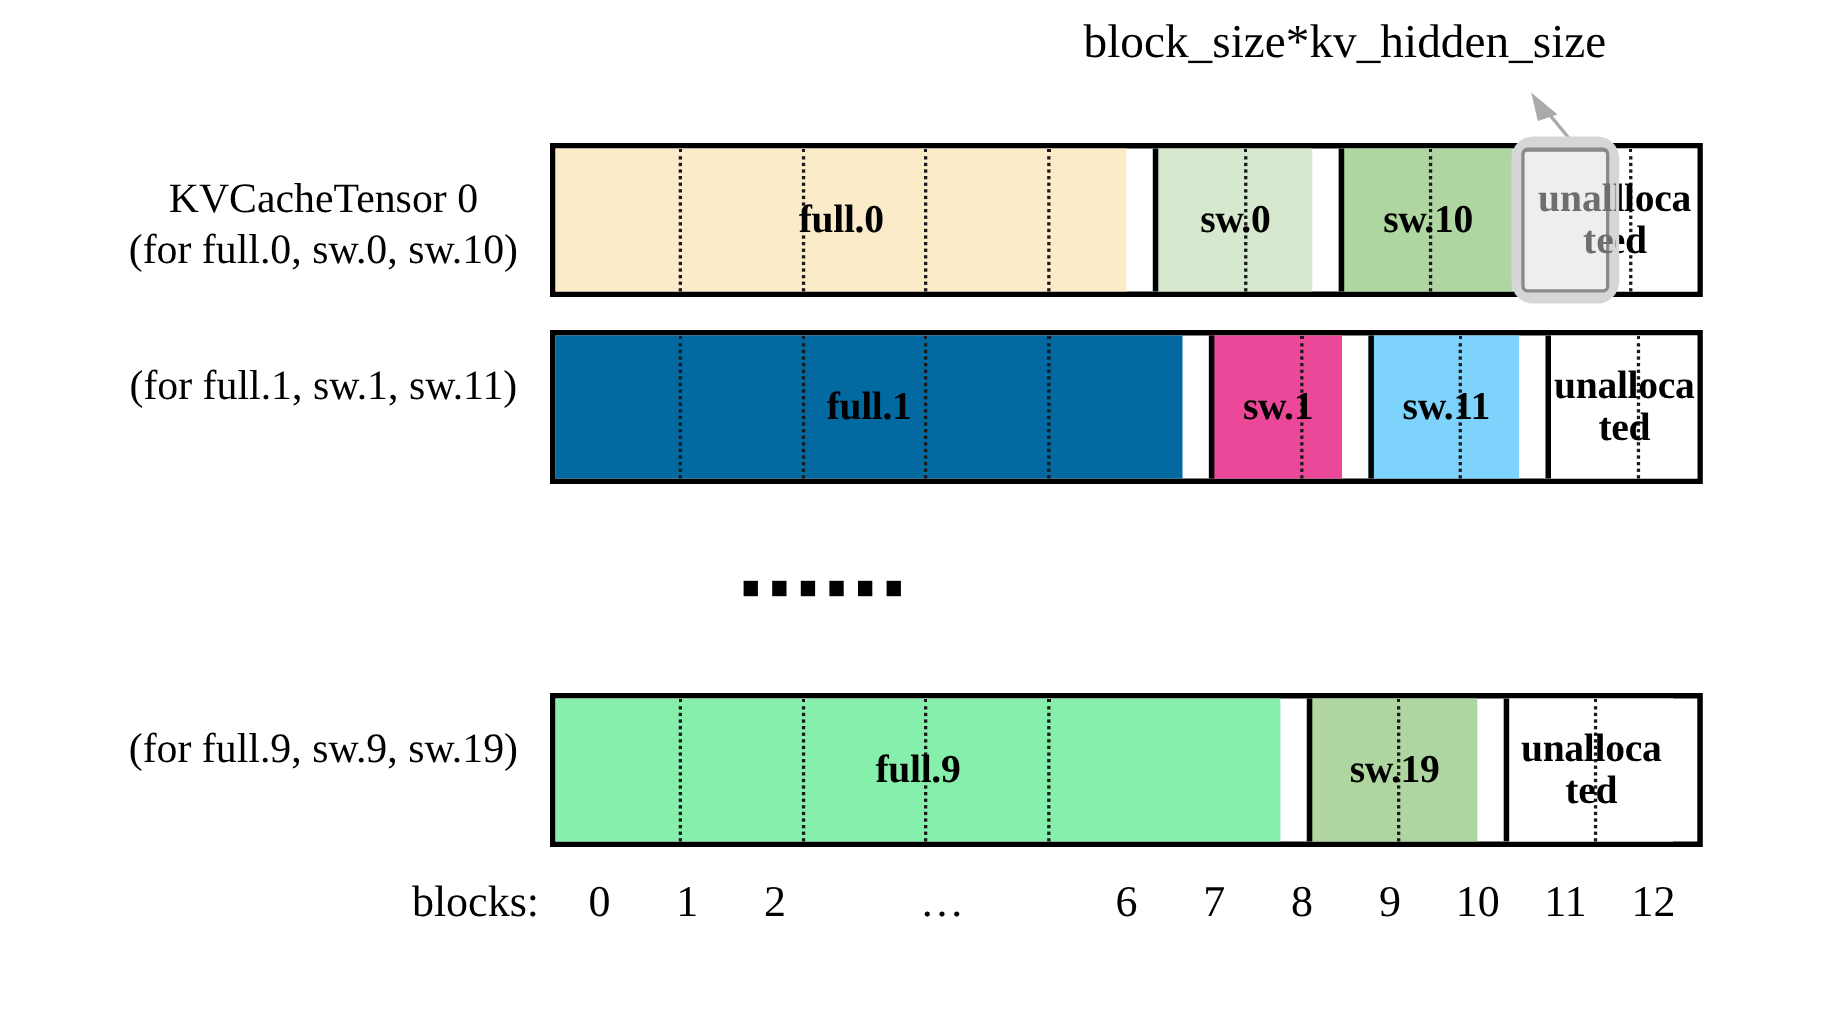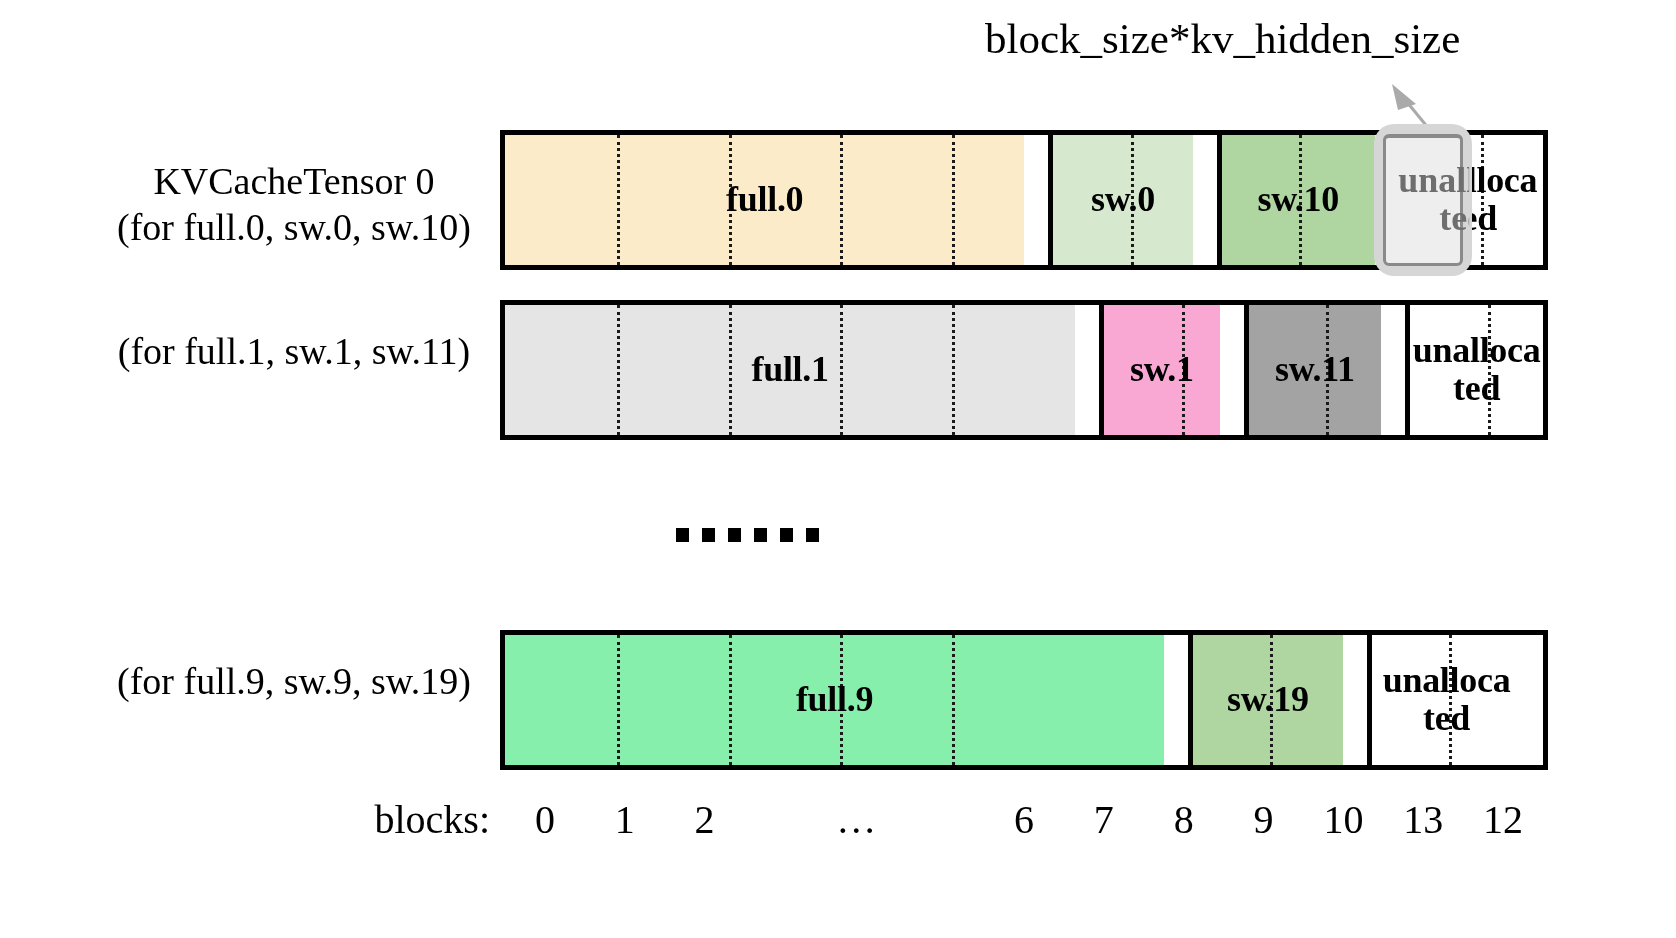--- a/index.html
+++ b/index.html
@@ -210,32 +210,32 @@
             <div class="seg-label wrap">unalloca
 ted</div>
           </div>
         </div>
       </div>
       <div class="row" style="top: 0px;">
         <div class="row-label" style="top: 328px;">
           <span class="l2">(for full.1, sw.1, sw.11)</span>
         </div>
         <div class="bar" style="top: 300px; height: 140px;">
-          <div class="seg" style="width: 643px; background: #e5e5e5;">
+          <div class="seg" style="width: 643px; background: #0369a1;">
             <div class="divider" style="left: 111.785px;"></div>
             <div class="divider" style="left: 223.569px;"></div>
             <div class="divider" style="left: 335.354px;"></div>
             <div class="divider" style="left: 447.138px;"></div>
             <div class="seg-label">full.1</div>
           </div>
-          <div class="seg" style="width: 135px; background: #f9a8d4;">
+          <div class="seg" style="width: 135px; background: #ec4899;">
             <div class="divider" style="left: 77.3462px;"></div>
             <div class="seg-label">sw.1</div>
           </div>
-          <div class="seg" style="width: 154.692px; background: #a3a3a3;">
+          <div class="seg" style="width: 154.692px; background: #7dd3fc;">
             <div class="divider" style="left: 77.3462px;"></div>
             <div class="seg-label">sw.11</div>
           </div>
           <div class="seg" style="width: 154.692px; background: rgb(255, 255, 255);">
             <div class="divider" style="left: 77.3462px;"></div>
             <div class="seg-label wrap">unalloca
 ted</div>
           </div>
         </div>
       </div>
@@ -278,21 +278,21 @@
     <div id="axis-ticks-host">
         <div class="axis-tick" style="left: 544.923px;">0</div>
         <div class="axis-tick" style="left: 624.769px;">1</div>
         <div class="axis-tick" style="left: 704.615px;">2</div>
         <div class="axis-tick" style="left: 856.323px;">…</div>
         <div class="axis-tick" style="left: 1024px;">6</div>
         <div class="axis-tick" style="left: 1103.85px;">7</div>
         <div class="axis-tick" style="left: 1183.69px;">8</div>
         <div class="axis-tick" style="left: 1263.54px;">9</div>
         <div class="axis-tick" style="left: 1343.38px;">10</div>
-        <div class="axis-tick" style="left: 1423.23px;">13</div>
+        <div class="axis-tick" style="left: 1423.23px;">11</div>
         <div class="axis-tick" style="left: 1503.08px;">12</div>
       </div>
   </div>
 
 <div class="highlight" style="left: 1374.31px; top: 124px; width: 97.8462px; height: 152px;"></div>
     <div style="position: absolute; left: 1383.31px; top: 130px; width: 159.692px; height: 140px; display: flex; align-items: center; justify-content: center; z-index: 7; overflow: hidden; pointer-events: none;">
       <div style="font-size: 36px; font-weight: bold; line-height: 1.05; text-align: center; color: rgb(110, 110, 110); white-space: pre-line; width: 159.692px; clip-path: inset(0px 73.8462px 0px 0px);">unalloca
 ted</div>
     </div>
   </div>

